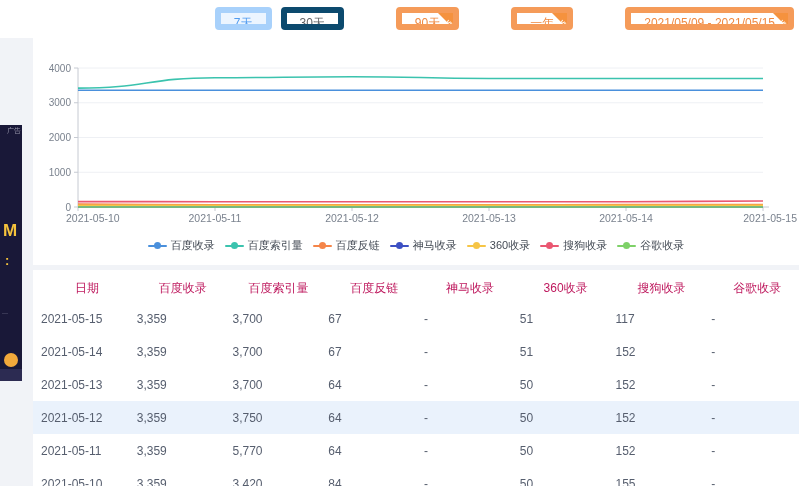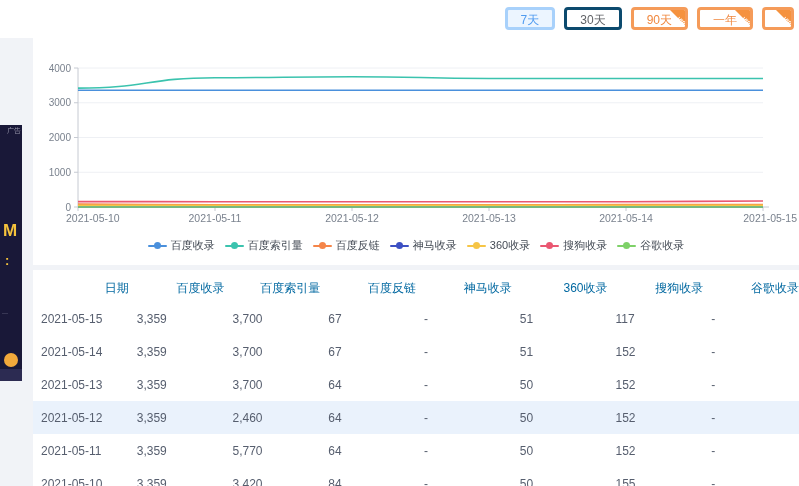--- a/index.html
+++ b/index.html
@@ -2,24 +2,24 @@
 <html><head>
 <meta charset="utf-8">
 <style>
   * { margin:0; padding:0; box-sizing:border-box; }
   html,body { width:799px; height:486px; overflow:hidden; background:#f1f3f7;
     font-family:"Liberation Sans", sans-serif; }
   .header-band { position:absolute; left:0; top:0; width:799px; height:38px; background:#ffffff; }
   
   .toolbar { position:absolute; top:7px; right:5px; display:flex; gap:9px; }
   .btn { position:relative; height:23px; padding:0 13px; font-size:12px; line-height:21px;
-    background:#fff; border:3px solid #0c4a6e; border-radius:4px; color:#606266; cursor:pointer;
+    background:#fff; border:6px solid #0c4a6e; border-radius:4px; color:#606266; cursor:pointer;
     font-family:"Liberation Sans", sans-serif; overflow:hidden; }
   .btn.active { background:#ecf5ff; border-color:#a8d1fb; color:#4f9bf0; }
-  .btn.vip-btn { border-color:#f59b59; color:#f0883f; }
+  .btn.vip-btn { border-color:#f59b59; color:#f0883f;margin-left:43px; }
   .vip { position:absolute; top:0; right:0; width:0; height:0;
     border-top:15px solid #f5923e; border-left:15px solid transparent; }
   .vip b { position:absolute; top:-14px; right:-1px; font-size:6px; color:#fff;
     font-weight:bold; transform:rotate(40deg); }
   
   .ad { position:absolute; left:0; top:125px; width:22px; height:256px; background:#191838;
     overflow:hidden; cursor:pointer; }
   .ad .ad-tag { position:absolute; top:1px; right:1px; font-size:7px; color:#9a99ad;
     letter-spacing:0; }
   .ad .ad-m { position:absolute; top:96px; left:3px; color:#f6c33c; font-size:17px; font-weight:bold; }
@@ -33,41 +33,41 @@
   .table-card { position:absolute; left:33px; top:270px; width:766px; height:216px; background:#fff; }
   
   .legend { position:absolute; left:0; top:200px; width:766px; display:flex;
     justify-content:center; gap:10px; }
   .legend-item { display:flex; align-items:center; gap:4px; cursor:pointer; }
   .legend-line { position:relative; width:19px; height:2px; border-radius:1px; }
   .legend-line i { position:absolute; left:6px; top:-2.5px; width:7px; height:7px; border-radius:50%; display:block; }
   .legend-label { font-size:11px; color:#444b55; }
   
   table { width:100%; border-collapse:collapse; table-layout:fixed; margin-top:4px; }
-  th { font-size:12px; color:#0369a1; font-weight:normal; text-align:right;
+  th { font-size:12px; color:#be185d; font-weight:normal; text-align:center;
     height:28px; padding-left:12px; }
   td { font-size:12px; color:#565e6e; text-align:left; height:33px; padding-left:8px; }
   tr.hl { background:#eaf2fc; }
   svg text { font-family:"Liberation Sans", sans-serif; }
 </style>
 </head>
 <body>
 
 <div class="header-band"></div>
 
 <div class="toolbar">
     <button class="btn active"><span>7天</span></button>
     <button class="btn "><span>30天</span></button>
     <button class="btn vip-btn"><span>90天</span><i class="vip">
         <b>VIP</b>
       </i></button>
     <button class="btn vip-btn"><span>一年</span><i class="vip">
         <b>VIP</b>
       </i></button>
-    <button class="btn vip-btn"><i class="vip">
+    <button class="btn vip-btn"><span>2021/05/09 - 2021/05/15</span><i class="vip">
         <b>VIP</b>
       </i></button>
   </div>
 
 <div class="ad">
   <span class="ad-tag">广告</span>
   <span class="ad-m">M</span>
   <span class="ad-colon">:</span>
   <span class="ad-small">···</span>
   <span class="ad-circle"></span>
@@ -199,21 +199,21 @@
           <td>3,700</td>
           <td>64</td>
           <td>-</td>
           <td>50</td>
           <td>152</td>
           <td>-</td>
         </tr>
         <tr class="hl">
           <td>2021-05-12</td>
           <td>3,359</td>
-          <td>2,460</td>
+          <td>3,750</td>
           <td>64</td>
           <td>-</td>
           <td>50</td>
           <td>152</td>
           <td>-</td>
         </tr>
         <tr>
           <td>2021-05-11</td>
           <td>3,359</td>
           <td>5,770</td>

